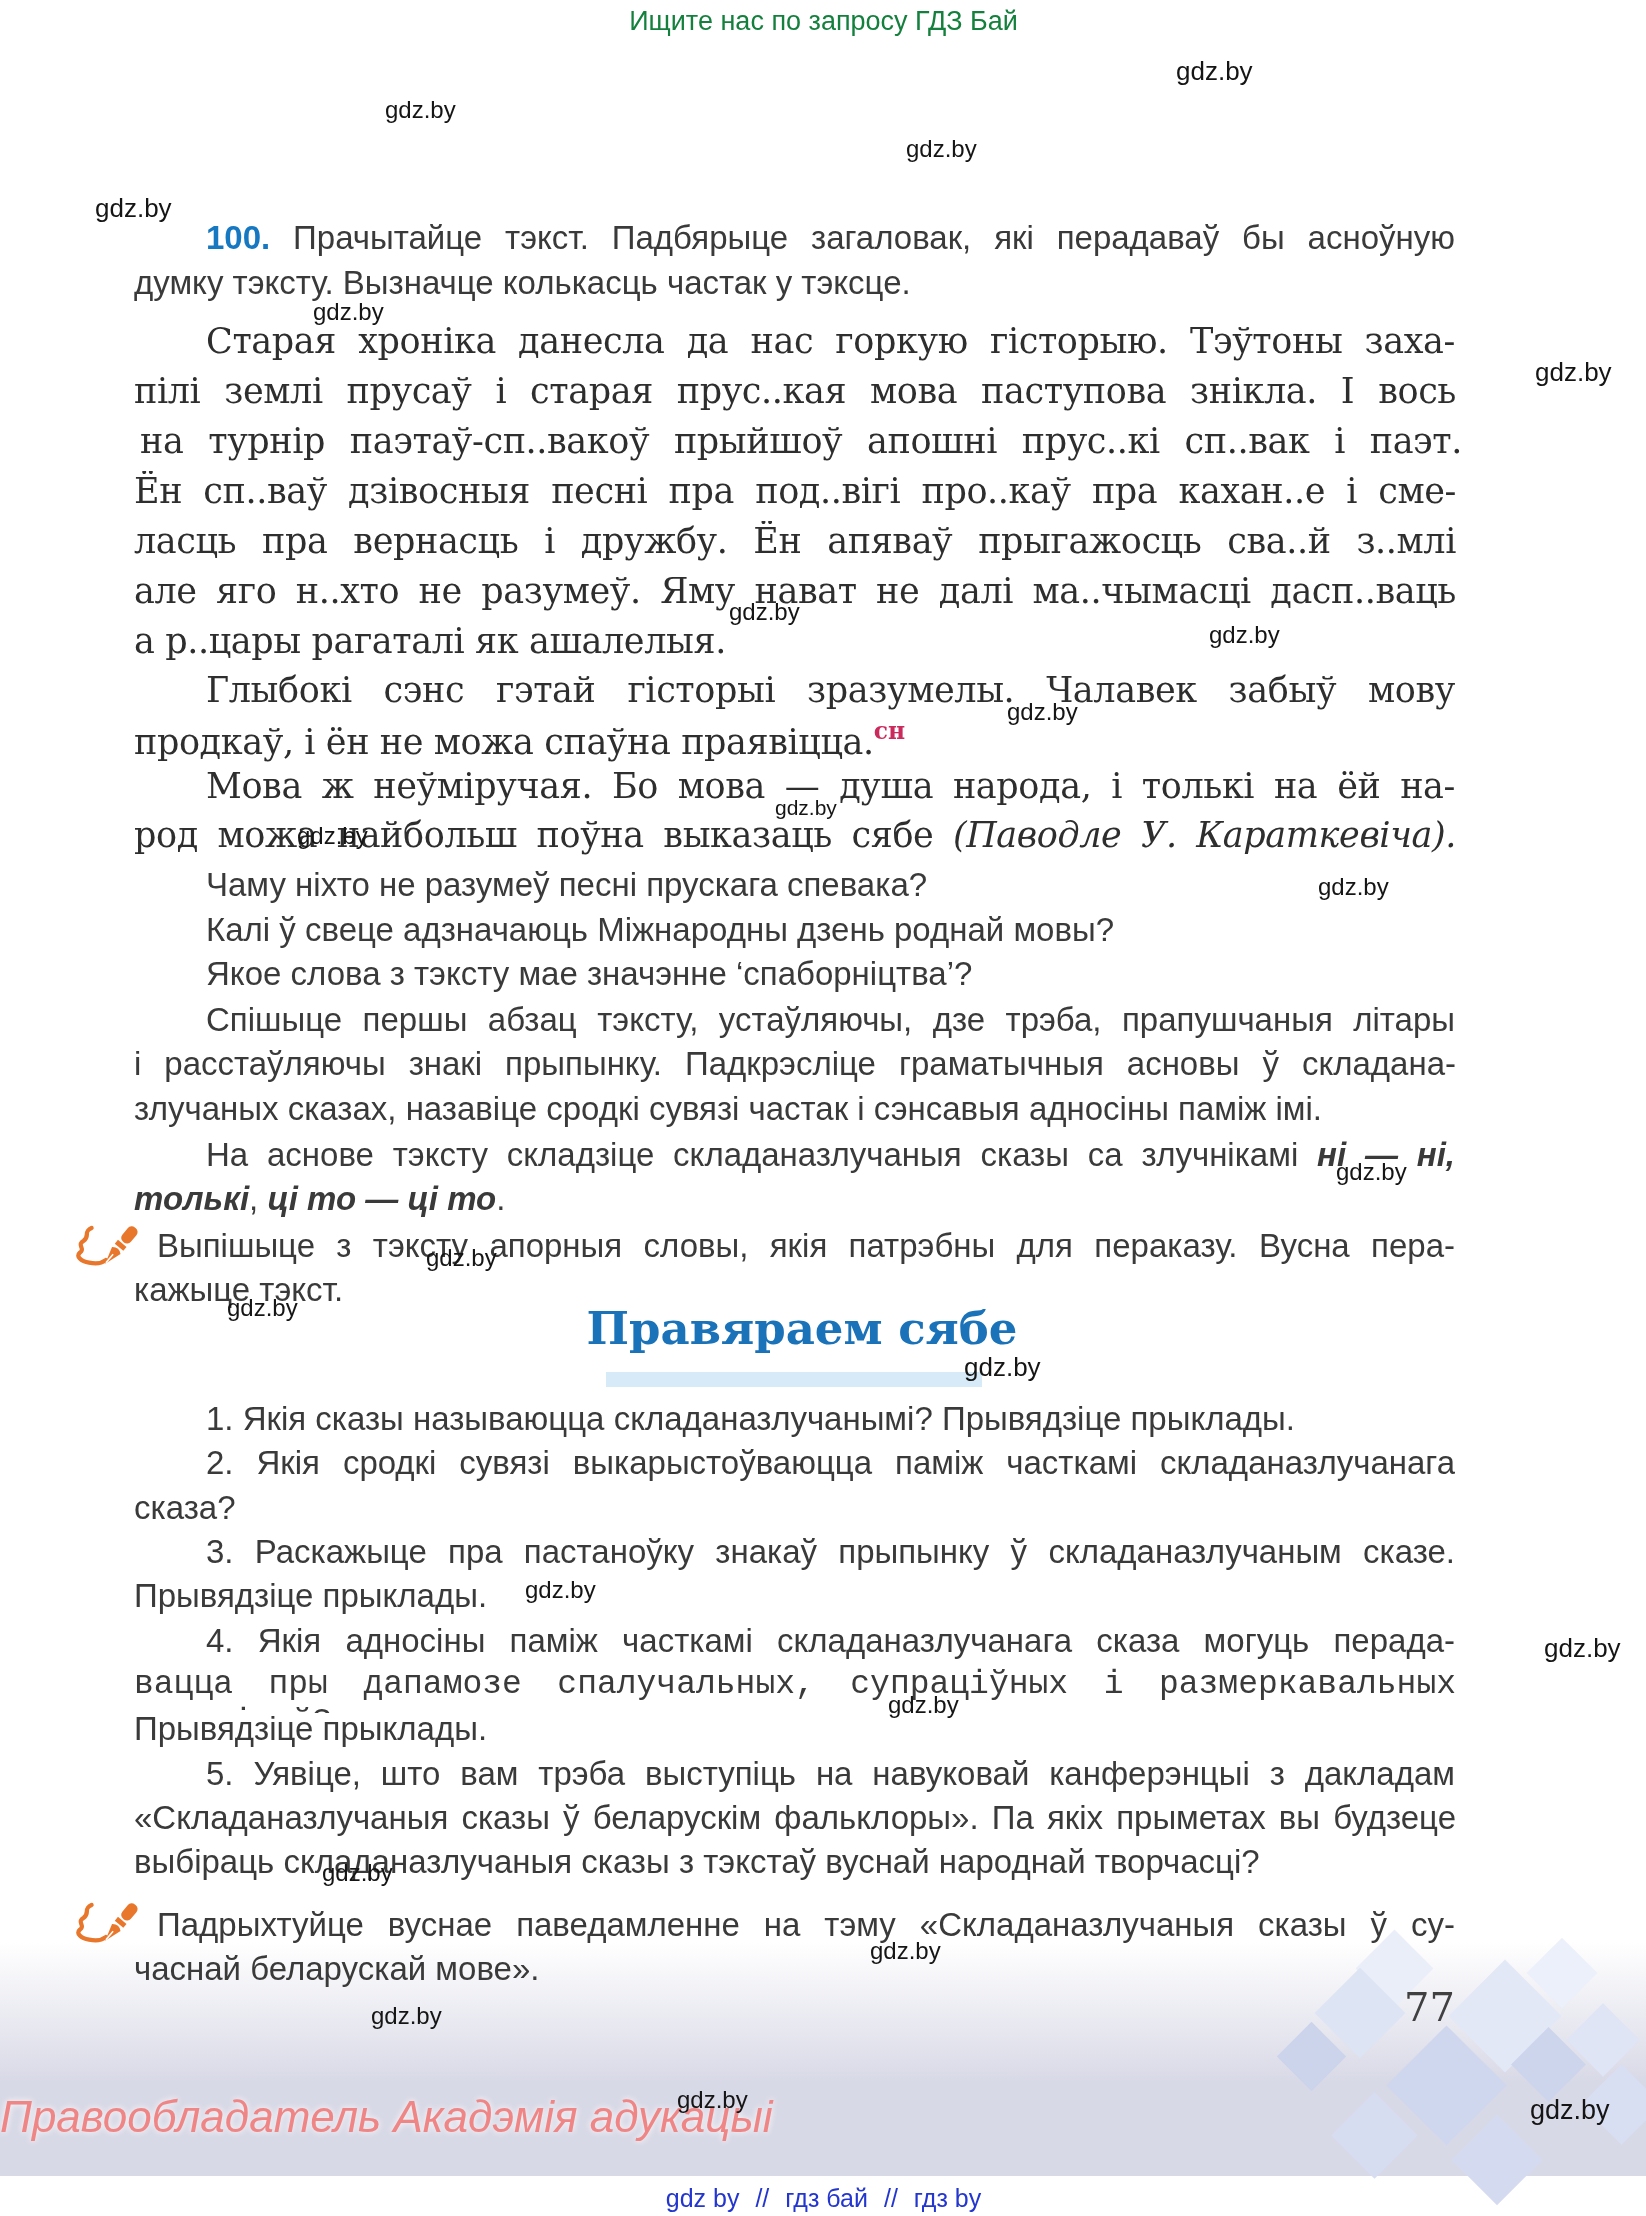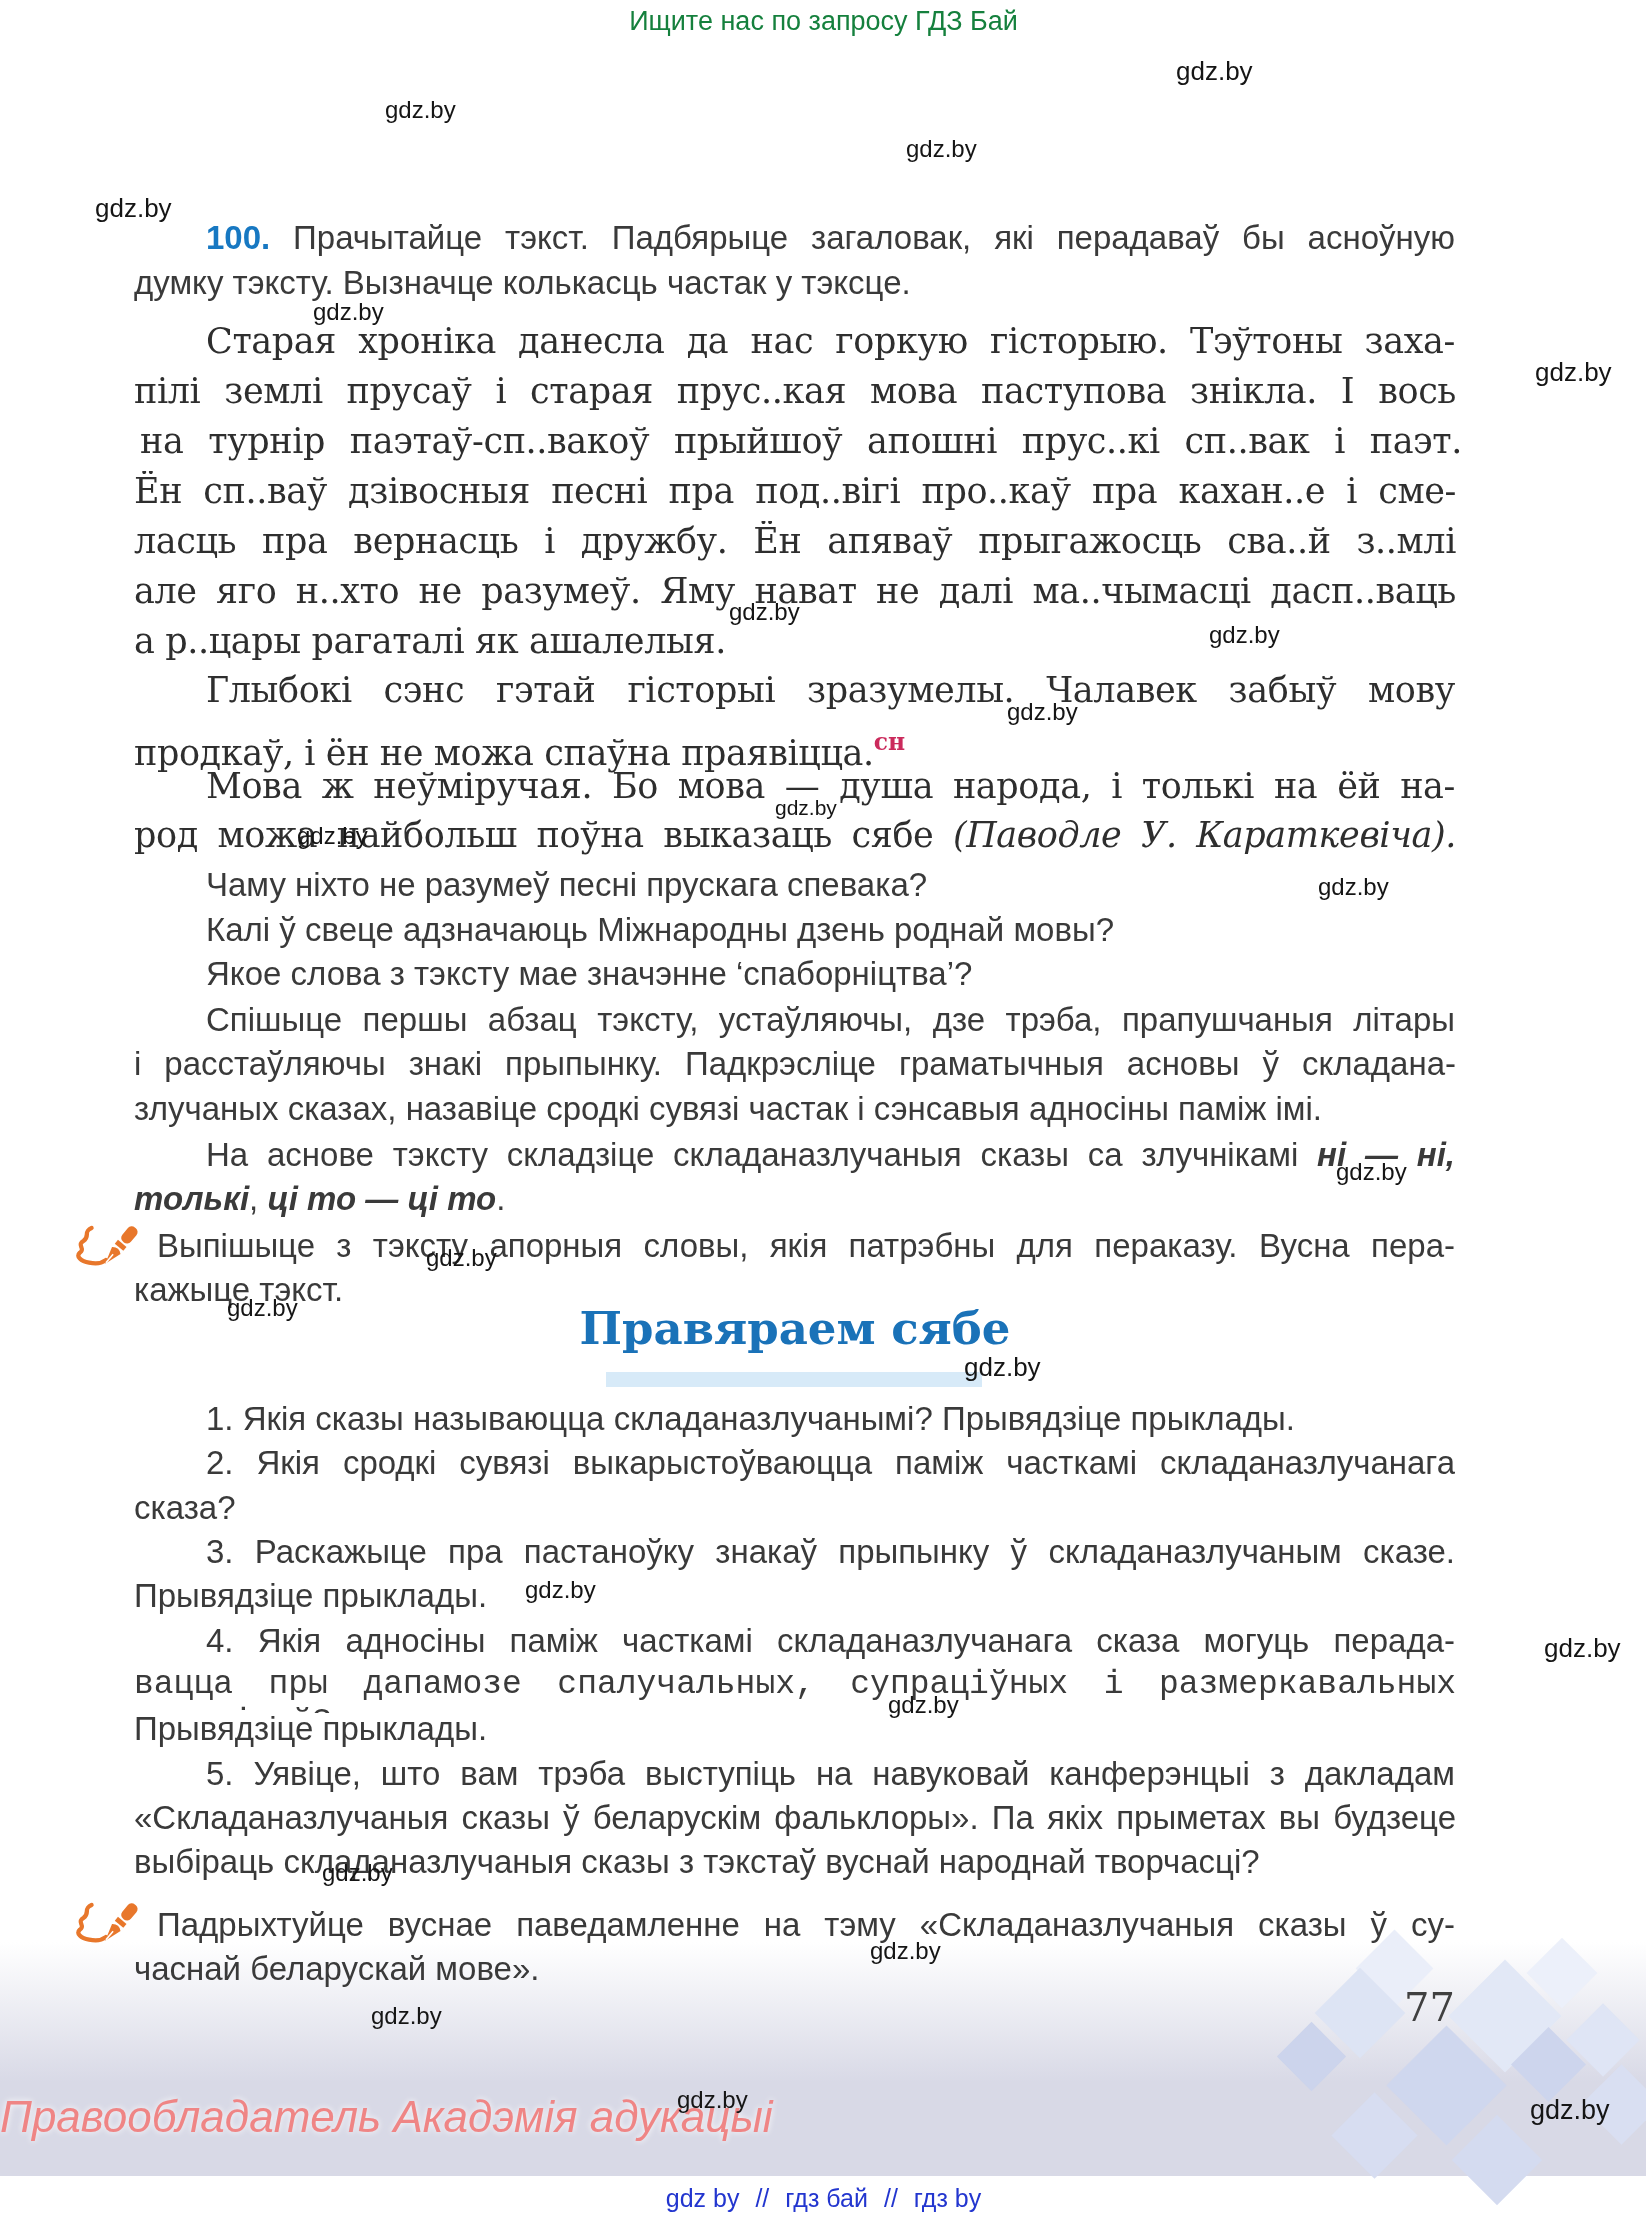--- a/index.html
+++ b/index.html
@@ -16,21 +16,21 @@
   .sup{font-family:"DejaVu Serif",serif;font-size:23.4px;color:#cb2a5c;font-weight:bold;
        vertical-align:14.5px;letter-spacing:0;}
   
   .wm{position:absolute;color:#151515;z-index:6;font-family:"Liberation Sans",sans-serif;}
   
   #band{position:absolute;left:0;top:1942px;width:1647px;height:234px;z-index:1;
         background:linear-gradient(180deg,rgba(216,217,230,0) 0%,#d8d9e6 60%,#d8d9e6 100%);}
   .diamond{position:absolute;transform:rotate(45deg);z-index:2;}
   #green-banner{position:absolute;top:6.4px;left:0;width:100%;text-align:center;
         font-size:27px;color:#15803d;z-index:5;}
-  #section-heading{position:absolute;left:134px;width:1322px;top:1302px;text-align:center;
+  #section-heading{position:absolute;left:141px;width:1322px;top:1302px;text-align:center;
         font-family:"DejaVu Serif",serif;font-weight:bold;font-size:45px;color:#1a72b8;z-index:5;}
   #heading-bar{position:absolute;left:606px;top:1372px;width:376px;height:14.5px;
         background:#d7eaf8;z-index:4;}
   #page-number{position:absolute;top:1984px;left:1370px;width:85px;text-align:right;
         font-family:"DejaVu Serif",serif;font-size:40px;color:#404040;z-index:5;}
   #copyright{position:absolute;left:0;top:2092px;width:100%;text-align:left;
         font-style:italic;font-size:44px;color:#ef8585;text-shadow:0 0 6.4px #fff;z-index:5;}
   #footer-links{position:absolute;left:0;top:2184px;width:100%;text-align:center;
         font-size:25px;color:#2336cf;z-index:5;}
   #footer-links span{margin:0 8px;}
@@ -83,21 +83,21 @@
 <div class="ln ss j" style="top: 219px; left: 206px; width: 1249px;"><span class="num">100.</span><span>  Прачытайце тэкст. Падбярыце загаловак, які перадаваў бы асноўную</span></div>
     <div class="ln ss" style="top: 264px; left: 134px;"><span>думку тэксту. Вызначце колькасць частак у тэксце.</span></div>
     <div class="ln sf j" style="top: 321px; left: 206px; width: 1249px;"><span>Старая хроніка данесла да нас горкую гісторыю. Тэўтоны заха-</span></div>
     <div class="ln sf j" style="top: 371px; left: 134px; width: 1322px;"><span>пілі землі прусаў і старая прус..кая мова паступова знікла. І вось</span></div>
     <div class="ln sf j" style="top: 421px; left: 134px; width: 1322px; margin-left: 6px;"><span>на турнір паэтаў-сп..вакоў прыйшоў апошні прус..кі сп..вак і паэт.</span></div>
     <div class="ln sf j" style="top: 471px; left: 134px; width: 1322px;"><span>Ён сп..ваў дзівосныя песні пра под..вігі про..каў пра кахан..е і сме-</span></div>
     <div class="ln sf j" style="top: 521px; left: 134px; width: 1322px;"><span>ласць пра вернасць і дружбу. Ён апяваў прыгажосць сва..й з..млі</span></div>
     <div class="ln sf j" style="top: 571px; left: 134px; width: 1322px;"><span>але яго н..хто не разумеў. Яму нават не далі ма..чымасці дасп..ваць</span></div>
     <div class="ln sf" style="top: 621px; left: 134px;"><span>а р..цары рагаталі як ашалелыя.</span></div>
     <div class="ln sf j" style="top: 670px; left: 206px; width: 1249px;"><span>Глыбокі сэнс гэтай гісторыі зразумелы. Чалавек забыў мову</span></div>
-    <div class="ln sf" style="top: 718px; left: 134px; margin-top: 11px;"><span>продкаў, і ён не можа спаўна праявіцца.</span><span class="sup">сн</span></div>
+    <div class="ln sf" style="top: 718px; left: 134px;"><span>продкаў, і ён не можа спаўна праявіцца.</span><span class="sup">сн</span></div>
     <div class="ln sf j" style="top: 766px; left: 206px; width: 1249px;"><span>Мова ж неўміручая. Бо мова — душа народа, і толькі на ёй на-</span></div>
     <div class="ln sf j" style="top: 815px; left: 134px; width: 1322px;"><span>род можа найбольш поўна выказаць сябе </span><span class="it">(Паводле У. Караткевіча).</span></div>
     <div class="ln ss" style="top: 866px; left: 206px;"><span>Чаму ніхто не разумеў песні прускага спевака?</span></div>
     <div class="ln ss" style="top: 911px; left: 206px;"><span>Калі ў свеце адзначаюць Міжнародны дзень роднай мовы?</span></div>
     <div class="ln ss" style="top: 955px; left: 206px;"><span>Якое слова з тэксту мае значэнне ‘спаборніцтва’?</span></div>
     <div class="ln ss j" style="top: 1001px; left: 206px; width: 1249px;"><span>Спішыце першы абзац тэксту, устаўляючы, дзе трэба, прапушчаныя літары</span></div>
     <div class="ln ss j" style="top: 1045px; left: 134px; width: 1322px;"><span>і расстаўляючы знакі прыпынку. Падкрэсліце граматычныя асновы ў складана-</span></div>
     <div class="ln ss" style="top: 1090px; left: 134px;"><span>злучаных сказах, назавіце сродкі сувязі частак і сэнсавыя адносіны паміж імі.</span></div>
     <div class="ln ss j" style="top: 1136px; left: 206px; width: 1249px;"><span>На аснове тэксту складзіце складаназлучаныя сказы са злучнікамі </span><span class="bi">ні — ні,</span></div>
     <div class="ln ss" style="top: 1180px; left: 134px;"><span class="bi">толькі</span><span>, </span><span class="bi">ці то — ці то</span><span>.</span></div>

